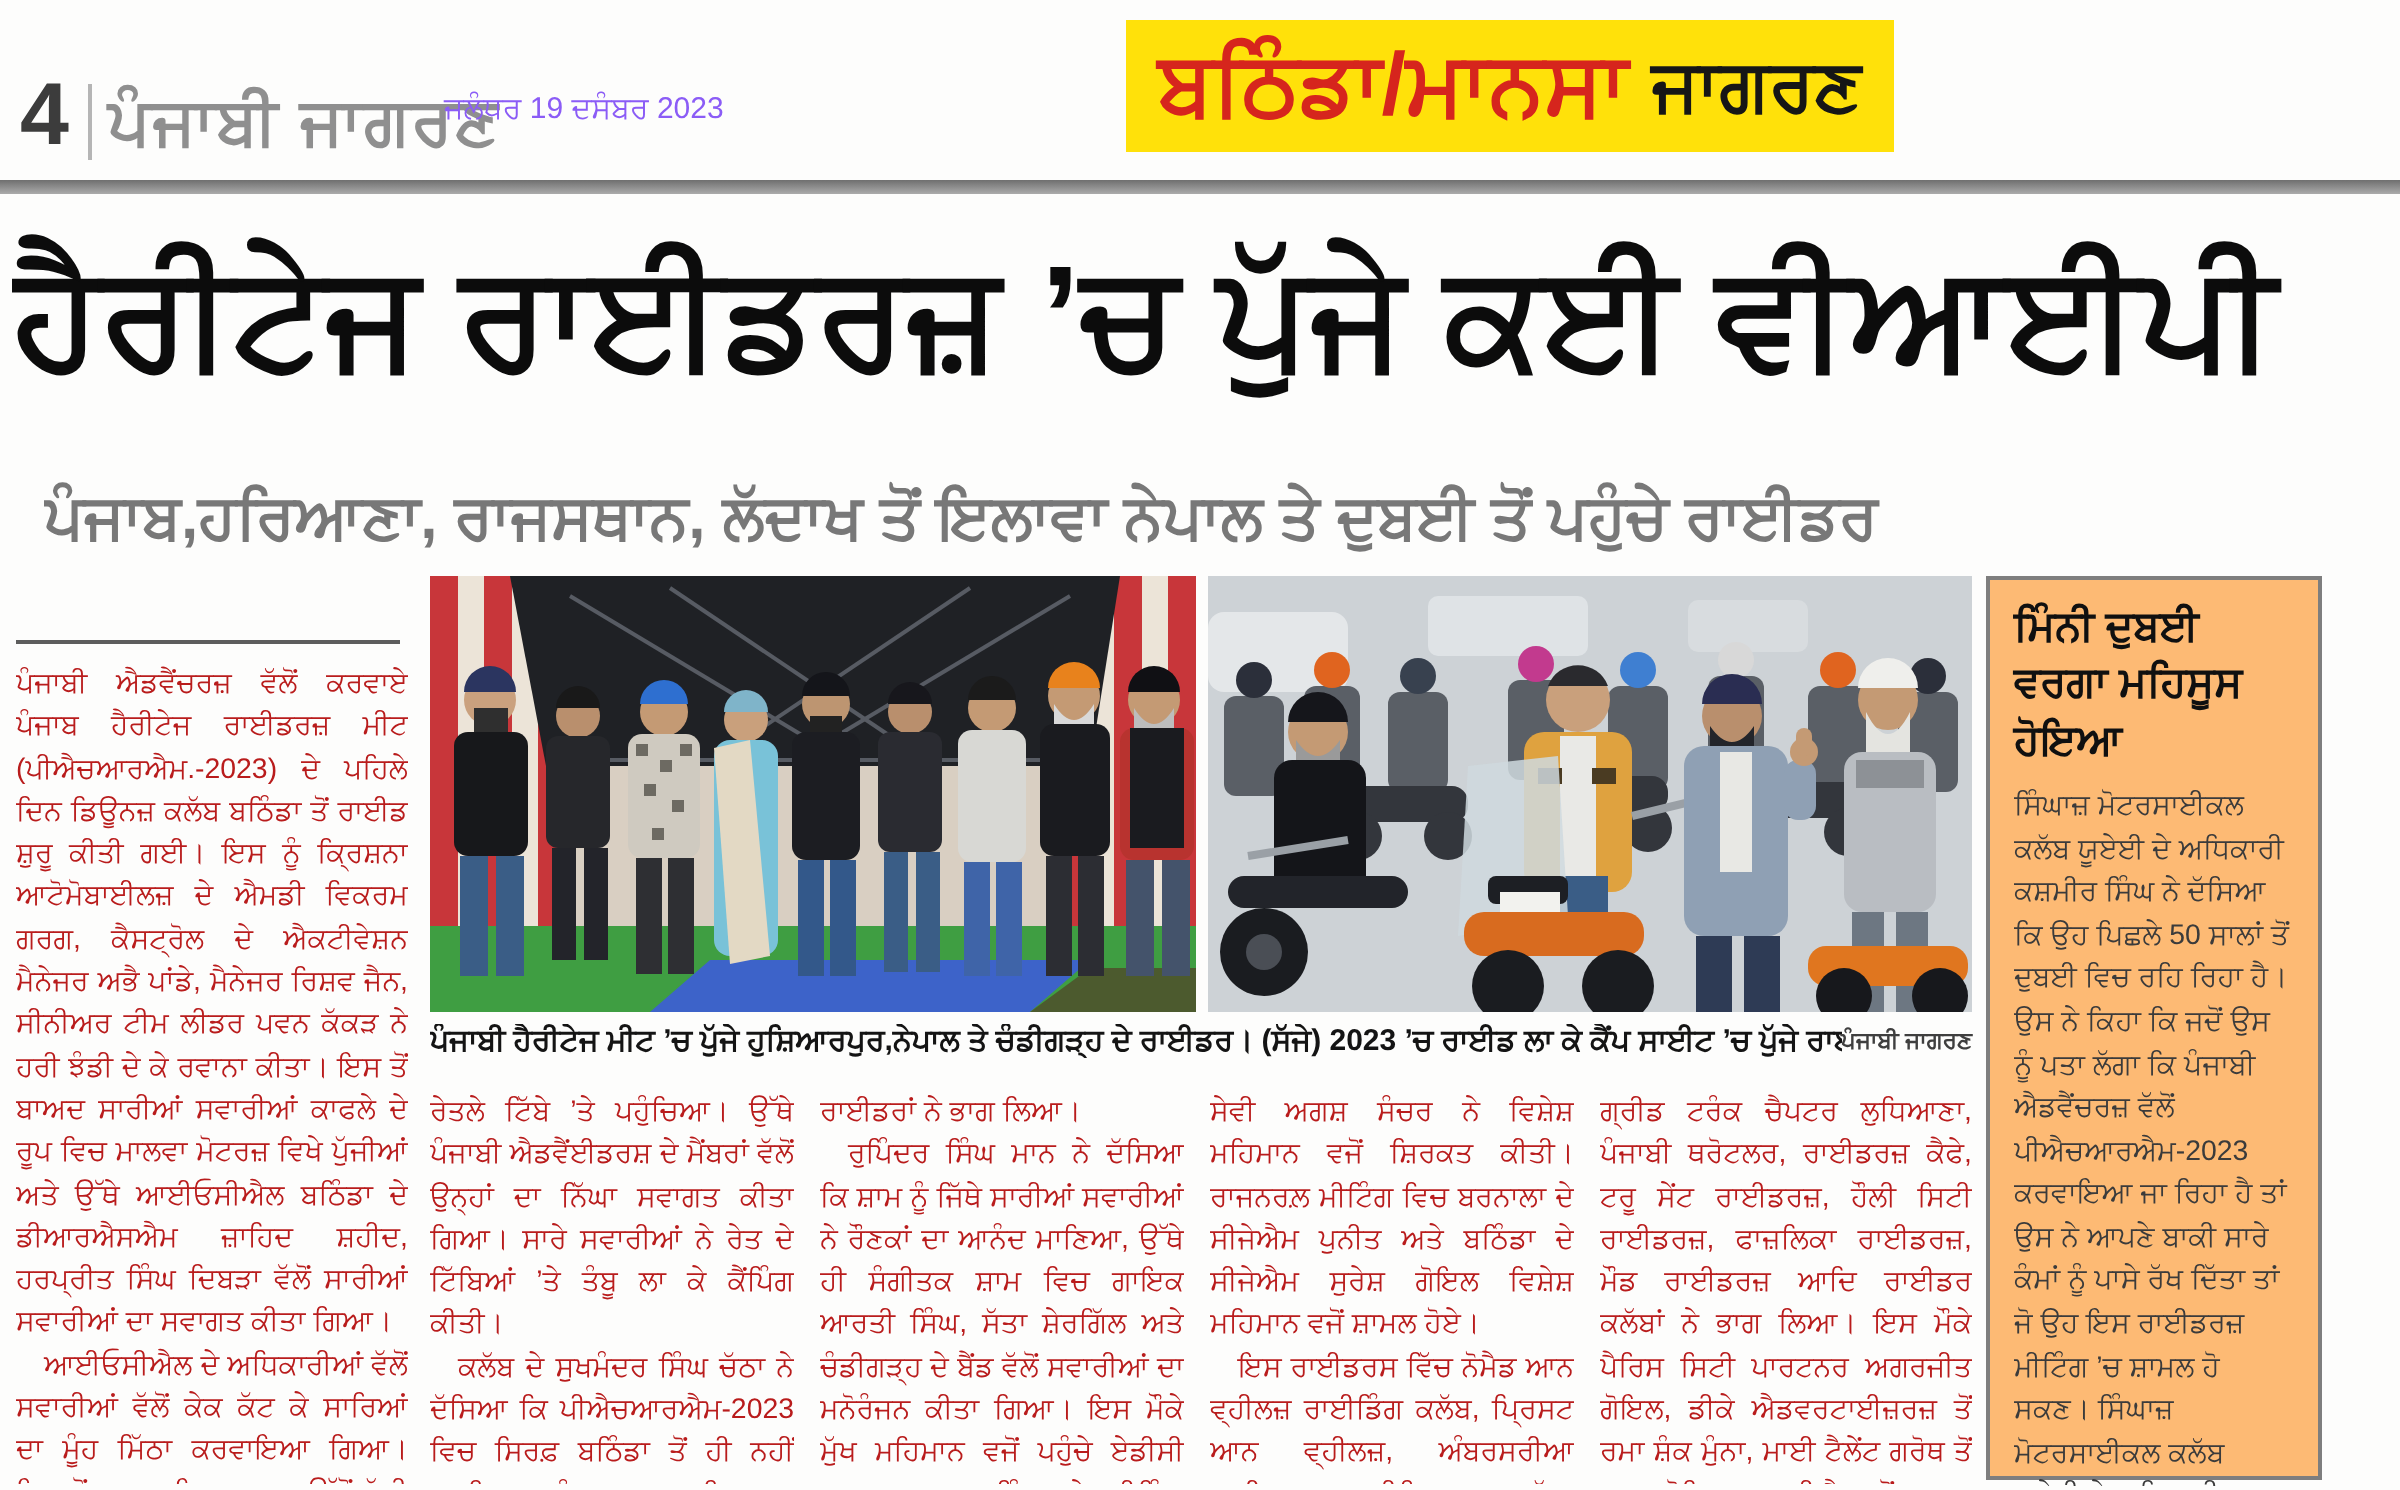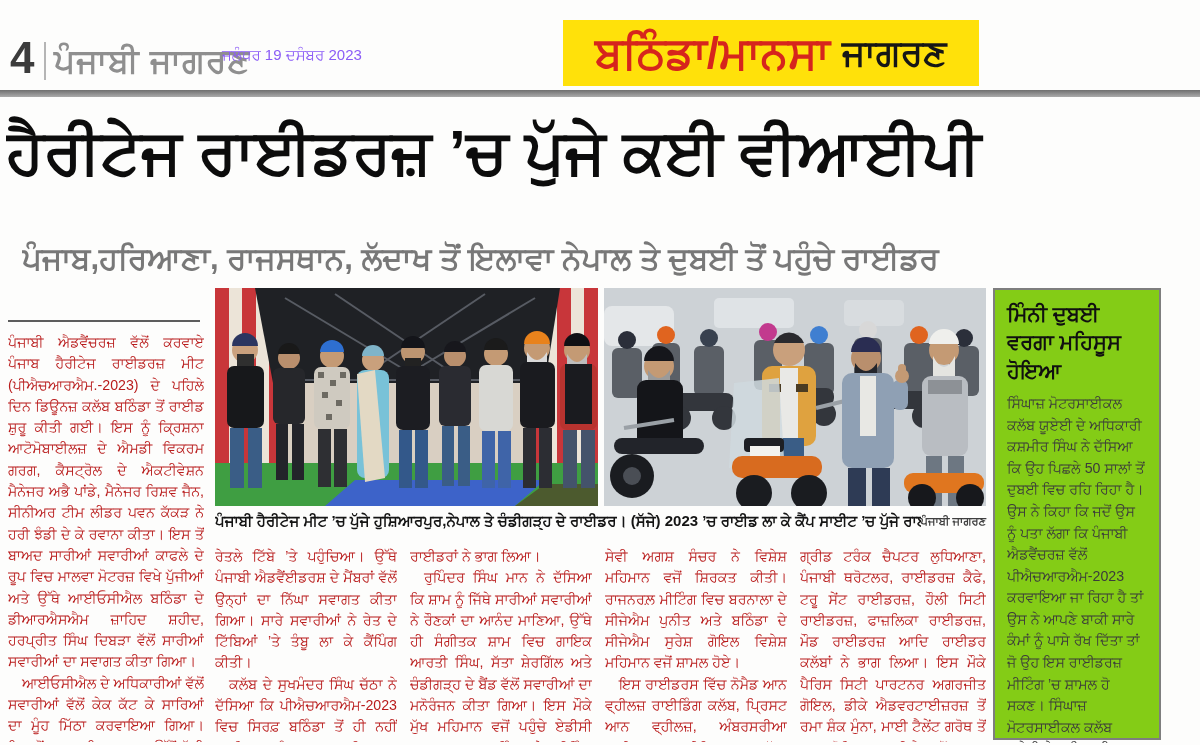--- a/index.html
+++ b/index.html
@@ -4,29 +4,29 @@
 <style>
   html,body{margin:0;padding:0;background:#e9e9e9;}
   .page{position:relative;width:1200px;height:745px;background:#fdfdfc;overflow:hidden;
         font-family:"Liberation Sans","DejaVu Sans",sans-serif;color:#222;}
   
   .topbar{position:absolute;left:0;top:0;width:1200px;height:90px;}
   .pageno{position:absolute;left:10px;top:36px;font-size:44px;font-weight:bold;color:#3c3c3c;line-height:1;}
   .vsep{position:absolute;left:44px;top:42px;width:2px;height:38px;background:#b5b5b5;}
   .masthead{position:absolute;left:54px;top:44px;font-size:33px;font-weight:bold;color:#8f8f8f;line-height:1;letter-spacing:1px;}
   .dateline{position:absolute;left:222px;top:46px;font-size:15px;font-weight:normal;color:#8b5cf6;}
-  .section-banner{position:absolute;left:563px;top:20px;height:66px;padding:0 32px;background:#ffe10a;
+  .section-banner{position:absolute;left:563px;top:10px;height:66px;padding:0 16px;background:#ffe10a;
                   display:flex;align-items:center;gap:12px;white-space:nowrap;}
   .sec-region{font-size:44px;font-weight:bold;color:#d6251d;line-height:1;}
   .sec-brand{font-size:36px;font-weight:bold;color:#161616;line-height:1;}
   .header-rule{position:absolute;left:0;top:90px;width:1200px;height:7px;
                background:linear-gradient(#6f6f6f,#ababab);}
   
   .headline{position:absolute;left:6px;top:104px;width:1190px;height:110px;margin:0;
-            font-size:62px;font-weight:bold;color:#0c0c0c;line-height:1.55;white-space:nowrap;overflow:hidden;}
+            font-size:72px;font-weight:bold;color:#0c0c0c;line-height:1.55;white-space:nowrap;overflow:hidden;}
   .subheadline{position:absolute;left:6px;top:220px;width:1190px;height:52px;margin:16px;
                font-size:31px;font-weight:bold;color:#787878;line-height:1.5;white-space:nowrap;overflow:hidden;}
   
   .byline{position:absolute;left:8px;top:292px;width:196px;font-size:16.5px;font-weight:bold;color:#1b1b1b;}
   .byline-rule{position:absolute;left:8px;top:320px;width:192px;height:2px;background:#5d5d5d;}
   .bodycol{position:absolute;font-size:14.2px;line-height:1.5;text-align:justify;color:#b91c1c;overflow:hidden;}
   .bodycol p{margin:0;}
   .bodycol p + p{text-indent:14px;}
   .col1{left:8px;top:332px;width:196px;height:410px;}
   .col2{left:215px;top:546px;width:182px;height:196px;}
@@ -36,21 +36,21 @@
   
   .photo{position:absolute;top:288px;height:218px;overflow:hidden;background:#cfcfcf;}
   .photo-left{left:215px;width:383px;}
   .photo-right{left:604px;width:382px;}
   .caption-row{position:absolute;left:215px;top:512px;width:771px;height:28px;display:flex;
                justify-content:space-between;align-items:flex-start;}
   .caption{font-size:15px;font-weight:bold;color:#141414;white-space:nowrap;overflow:hidden;}
   .credit{font-size:11.5px;font-weight:bold;color:#3f3f3f;padding-top:3px;white-space:nowrap;}
   
   .sidebar{position:absolute;left:993px;top:288px;width:168px;height:452px;border:2px solid #7e7e7e;
-           box-sizing:border-box;padding:10px 12px;background:#84cc16;}
+           box-sizing:border-box;padding:10px 12px;background:#fdba74;}
   .sidebar-title{margin:0 0 8px 0;font-size:21px;font-weight:bold;color:#101010;line-height:1.35;}
   .sidebar-body{margin:0;font-size:14.2px;line-height:1.52;text-align:left;color:#3b3b3b;overflow:hidden;max-height:350px;}
 </style>
 </head>
 <body>
 
 <div class="page">
 
   <header class="topbar">
     <div class="pageno">4</div>

